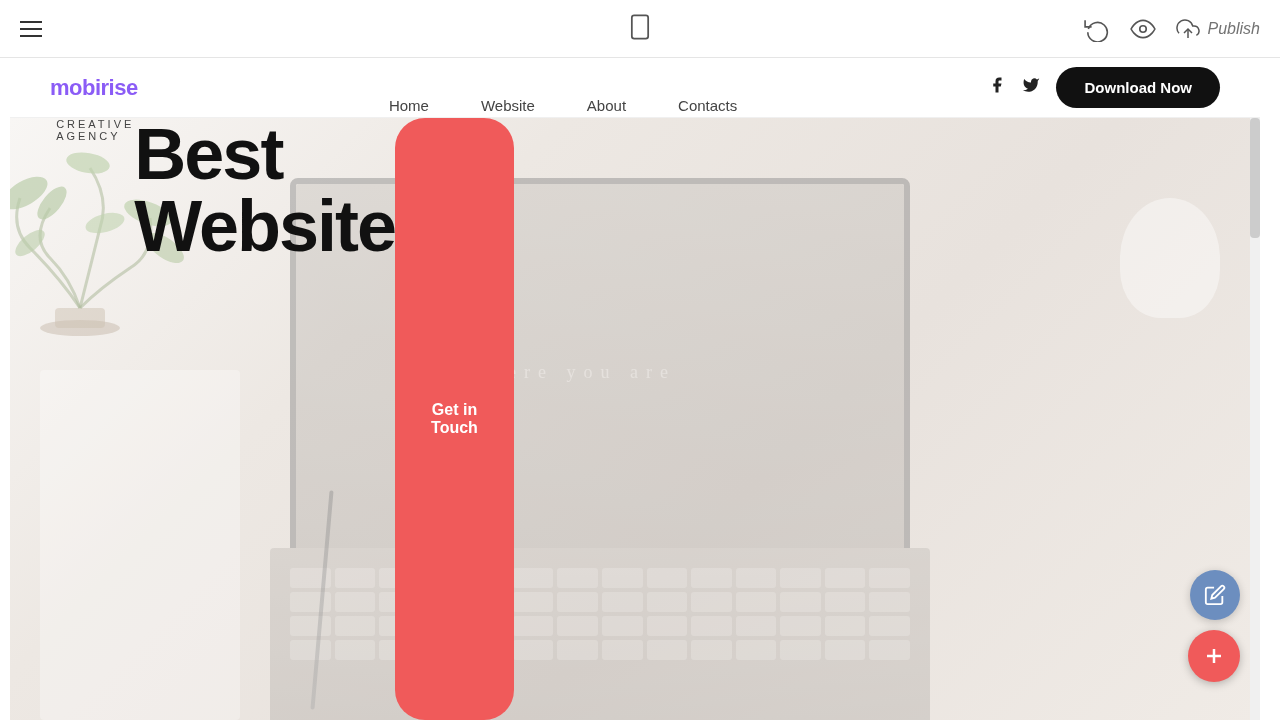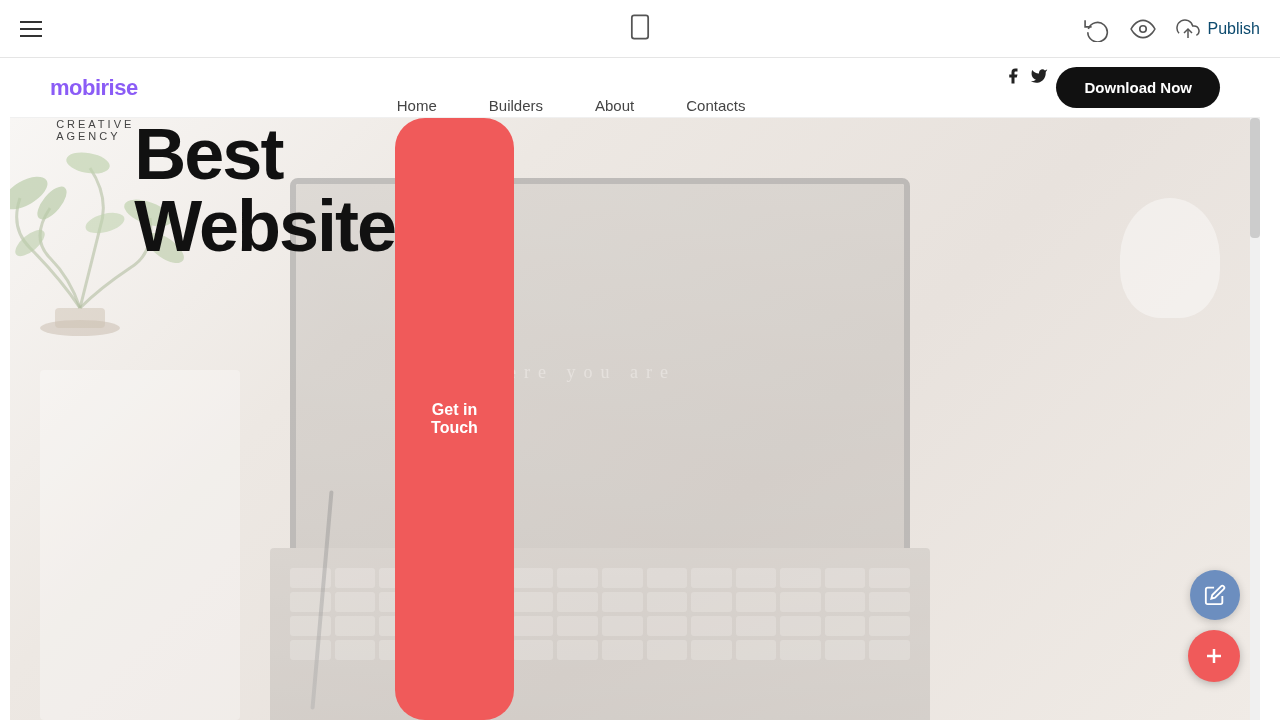--- a/index.html
+++ b/index.html
@@ -32,21 +32,21 @@
     .mobile-icon svg { width: 28px; height: 28px; stroke: #555; fill: none; stroke-width: 1.5; }
 
     .toolbar-action-btn {
       background: none; border: none; cursor: pointer; display: flex; align-items: center; justify-content: center;
     }
     .toolbar-action-btn svg { width: 26px; height: 26px; stroke: #555; fill: none; stroke-width: 1.5; }
 
     .publish-btn {
       display: flex; align-items: center; gap: 8px;
       background: none; border: none; cursor: pointer;
-      font-size: 16px; color: #0c4a6e; font-weight: 500;
+      font-size: 16px; color: #737373; font-weight: 500; font-style: italic;
     }
     .publish-btn svg { width: 24px; height: 24px; stroke: #555; fill: none; stroke-width: 1.5; }
 
     
     .preview-area {
       width: 1260px;
       height: 662px;
       position: relative;
       overflow: hidden;
       background: #fff;
@@ -94,21 +94,21 @@
       display: flex; align-items: flex-start; gap: 52px;
       list-style: none;
       margin-top: 37px;
     }
     .site-nav-links li a {
       text-decoration: none;
       color: #444;
       font-size: 15px;
     }
     .site-nav-right {
-      display: flex; align-items: flex-start; gap: 8px;
+      display: flex; align-items: center; gap: 16px;
     }
     .social-icon {
       font-size: 18px; color: #222; cursor: pointer; font-weight: bold;
     }
     .download-btn {
       background: #111;
       color: #fff;
       border: none;
       border-radius: 30px;
       padding: 12px 28px;
@@ -354,21 +354,21 @@
 <div class="preview-area">
 
   <div class="site-navbar">
     <div class="site-logo">mobirise</div>
 
     <ul class="site-nav-links">
       <li>
         <a>Home</a>
       </li>
       <li>
-        <a>Builders</a>
+        <a>Website</a>
       </li>
       <li>
         <a>About</a>
       </li>
       <li>
         <a>Contacts</a>
       </li>
     </ul>
 
     <div class="site-nav-right">

